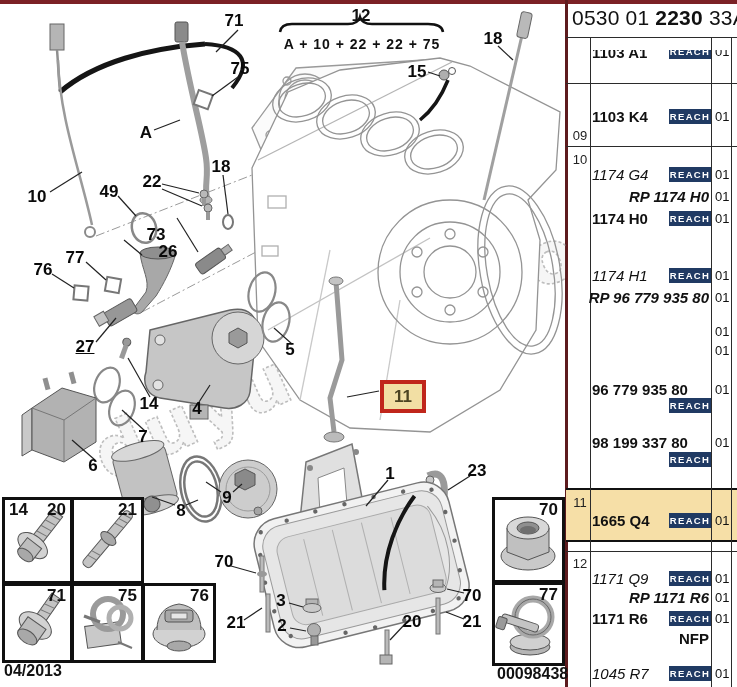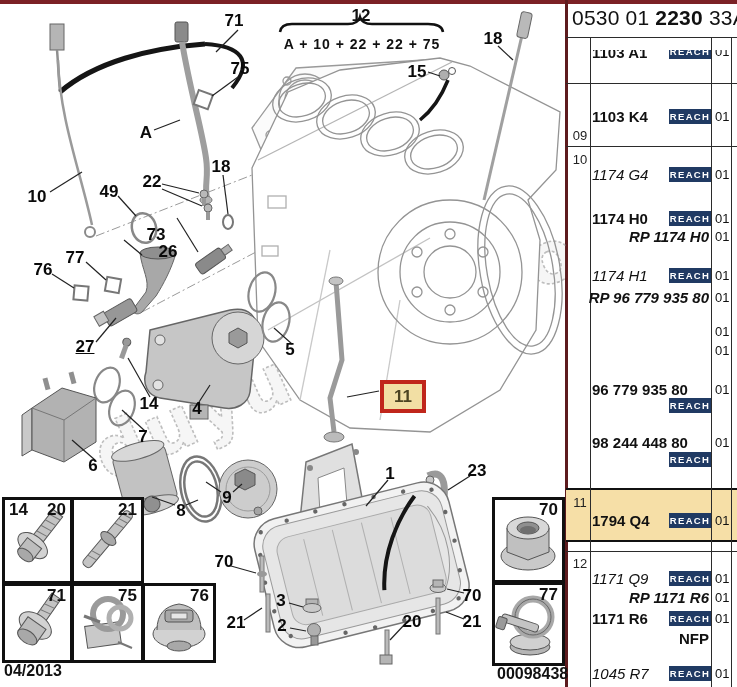--- a/index.html
+++ b/index.html
@@ -367,21 +367,21 @@
         <span class="tqty">01</span>
       </div>
       <div class="trow" style="top: 152px;">
         <span class="tidx">10</span>
       </div>
       <div class="trow" style="top: 166px;">
         <span class="tcode italic">1174 G4</span>
         <span class="badge">REACH</span>
         <span class="tqty">01</span>
       </div>
-      <div class="trow" style="top: 188px; margin-top: 40px;">
+      <div class="trow" style="top: 188px;">
         <span class="tcode rp">RP 1174 H0</span>
         <span class="tqty">01</span>
       </div>
       <div class="trow" style="top: 210px;">
         <span class="tcode bold">1174 H0</span>
         <span class="badge">REACH</span>
         <span class="tqty">01</span>
       </div>
       <div class="trow" style="top: 267px;">
         <span class="tcode italic">1174 H1</span>
@@ -399,31 +399,31 @@
         <span class="tqty">01</span>
       </div>
       <div class="trow" style="top: 381px;">
         <span class="tcode bold">96 779 935 80</span>
         <span class="tqty">01</span>
       </div>
       <div class="trow" style="top: 397px;">
         <span class="badge">REACH</span>
       </div>
       <div class="trow" style="top: 434px;">
-        <span class="tcode bold">98 244 448 80</span>
+        <span class="tcode bold">98 199 337 80</span>
         <span class="tqty">01</span>
       </div>
       <div class="trow" style="top: 451px;">
         <span class="badge">REACH</span>
       </div>
       <div class="trow" style="top: 495px;">
         <span class="tidx">11</span>
       </div>
       <div class="trow" style="top: 512px;">
-        <span class="tcode bold">1794 Q4</span>
+        <span class="tcode bold">1665 Q4</span>
         <span class="badge">REACH</span>
         <span class="tqty">01</span>
       </div>
       <div class="trow" style="top: 556px;">
         <span class="tidx">12</span>
       </div>
       <div class="trow" style="top: 570px;">
         <span class="tcode italic">1171 Q9</span>
         <span class="badge">REACH</span>
         <span class="tqty">01</span>

